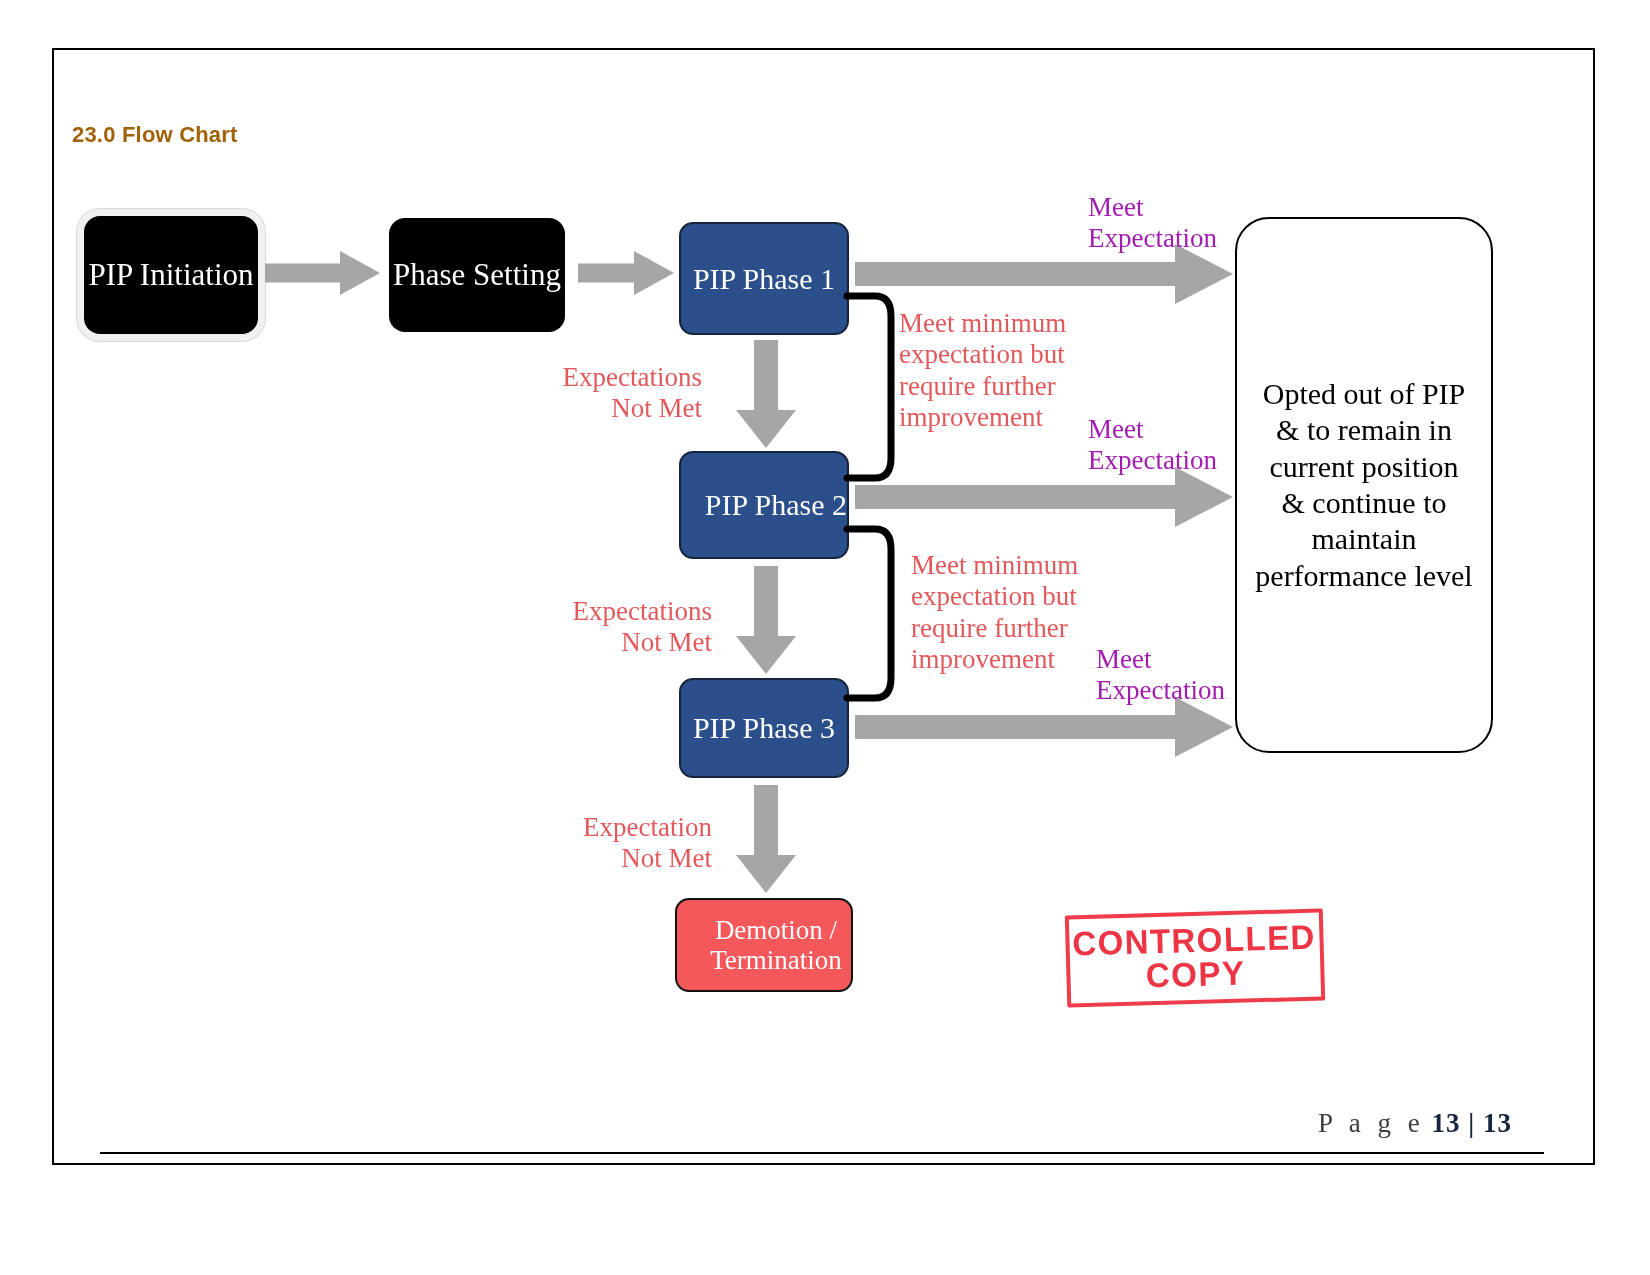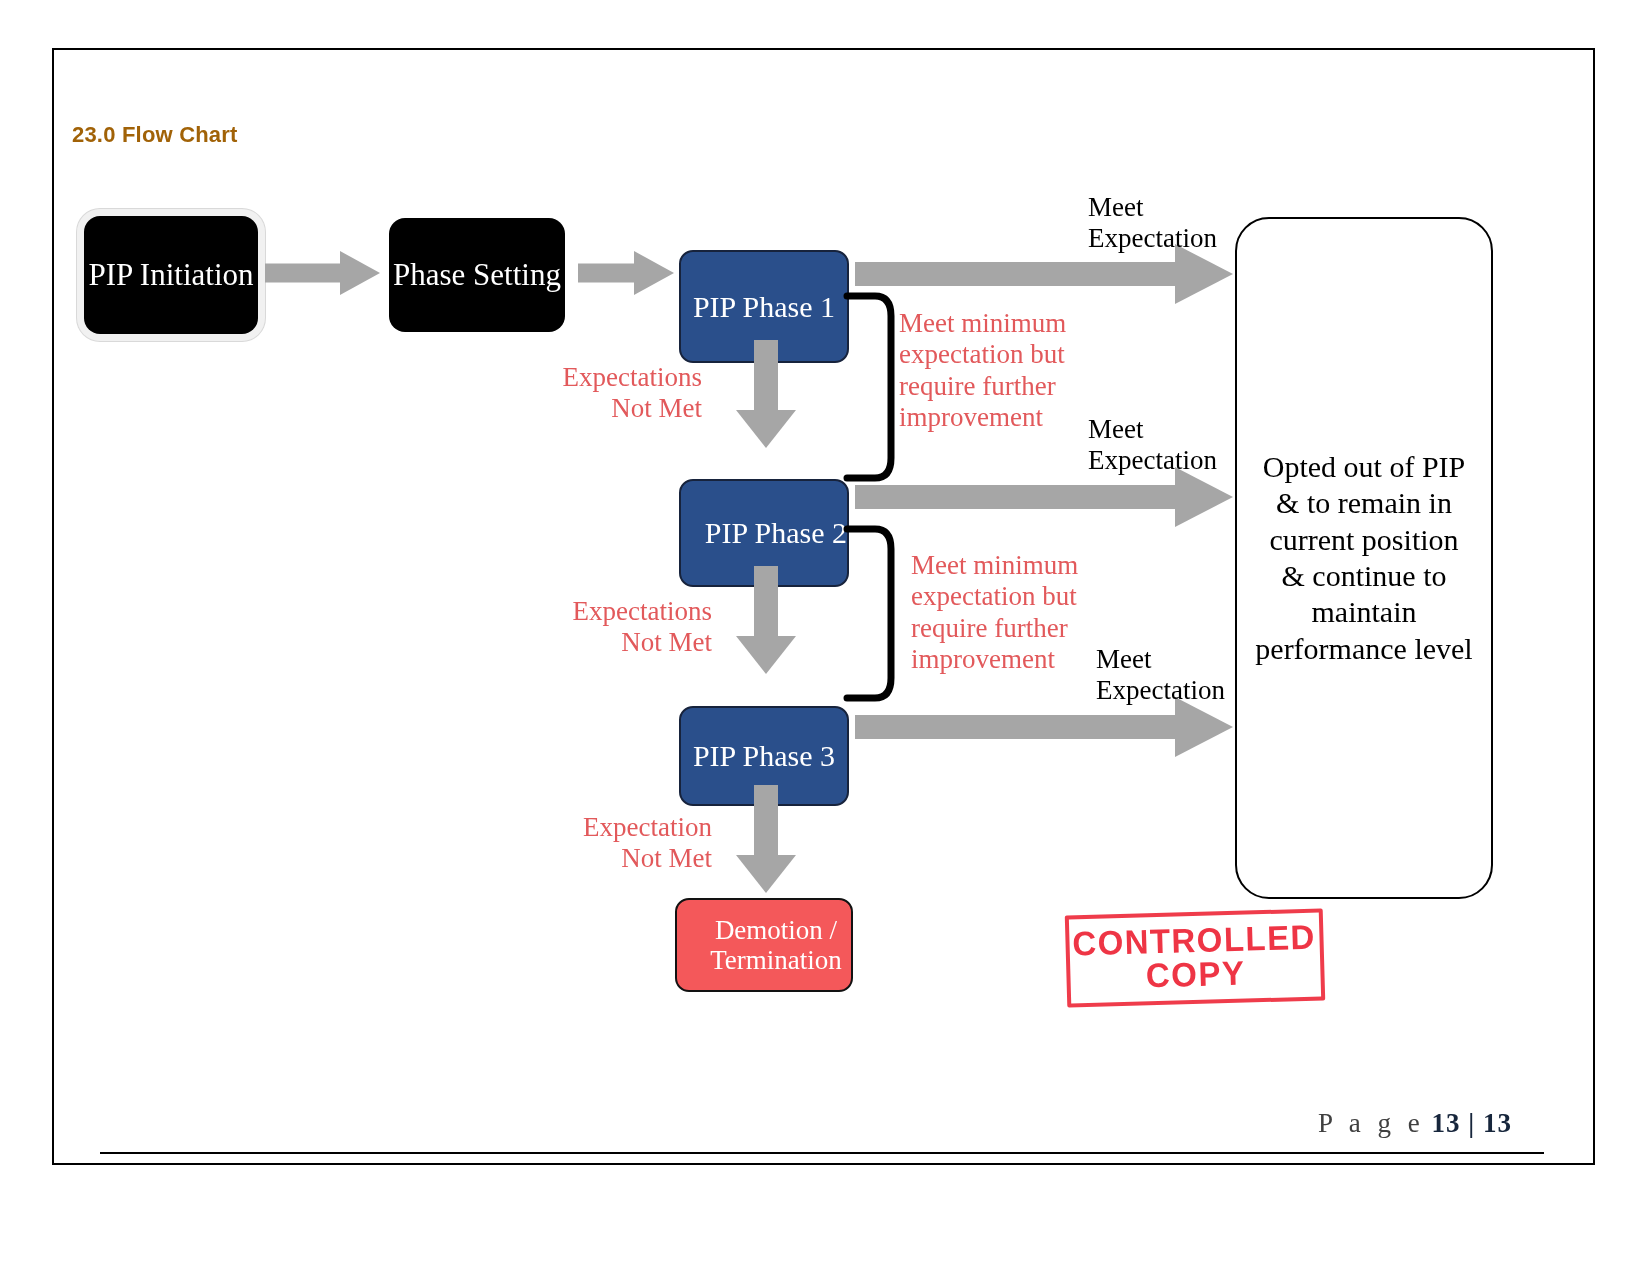--- a/index.html
+++ b/index.html
@@ -61,21 +61,20 @@
   }
   .node-black.with-halo {
     box-shadow: 0 0 0 7px #f1f1f1, 0 0 0 8px #d9d9d9;
   }
   .node-blue {
     background: #2a4f8b;
     color: #ffffff;
     border: 2.5px solid #17233c;
     border-radius: 14px;
     font-size: 30px;
-    margin-top: 28px;
   }
   .node-red {
     background: #f4585a;
     color: #ffffff;
     border: 2.5px solid #121212;
     border-radius: 14px;
     font-size: 27px;
   }
   .node-outcome {
     background: #ffffff;
@@ -134,21 +133,21 @@
   .elbow svg { display: block; overflow: visible; }
 
   
   .label {
     position: absolute;
     font-family: "Liberation Serif", "DejaVu Serif", serif;
     font-size: 27px;
     line-height: 1.16;
     white-space: pre-line;
   }
-  .label-green { color: #000000; }
+  .label-green { color: #a21caf; }
   .label-red   { color: #e2595b; }
   .label-right { text-align: right; }
   .label-left  { text-align: left; }
 
   
   #stamp {
     position: absolute;
     left: 1066px;
     top: 912px;
     width: 258px;
@@ -236,21 +235,21 @@
 <div class="node node-blue" style="left:679px; top:678px; width:170px; height:100px;">
   <span class="node-text">PIP Phase
 3</span>
 </div>
 
 <div class="node node-red" style="left:675px; top:898px; width:178px; height:94px;padding-left:24px;">
   <span class="node-text">Demotion /
 Termination</span>
 </div>
 
-<div class="node node-outcome" style="left:1235px; top:217px; width:258px; height:682px;">
+<div class="node node-outcome" style="left:1235px; top:217px; width:258px; height:536px;">
   <span class="node-text">Opted out of PIP &amp; to remain in current position &amp; continue to maintain performance level</span>
 </div>
 
 <div class="arrow-h" style="left:265px; top:251px; width:115px; height:44px;">
   <span class="shaft" style="width:76px; height:19px;"></span>
   <span class="head" style="border-width:22px 0 22px 40px;"></span>
 </div>
 
 <div class="arrow-h" style="left:578px; top:251px; width:96px; height:44px;">
   <span class="shaft" style="width:58px; height:19px;"></span>

